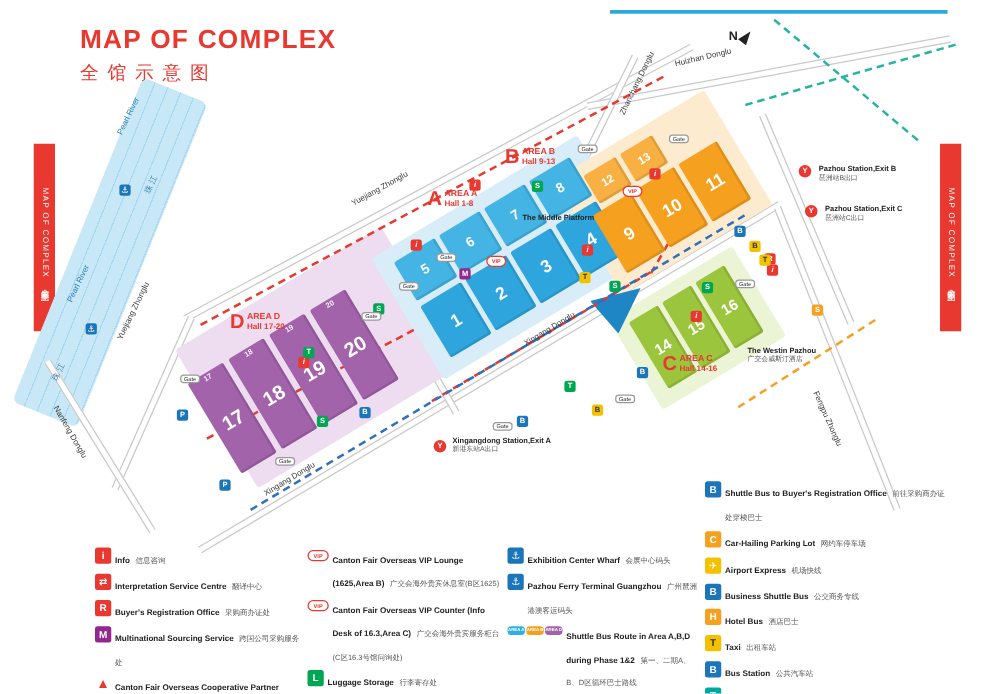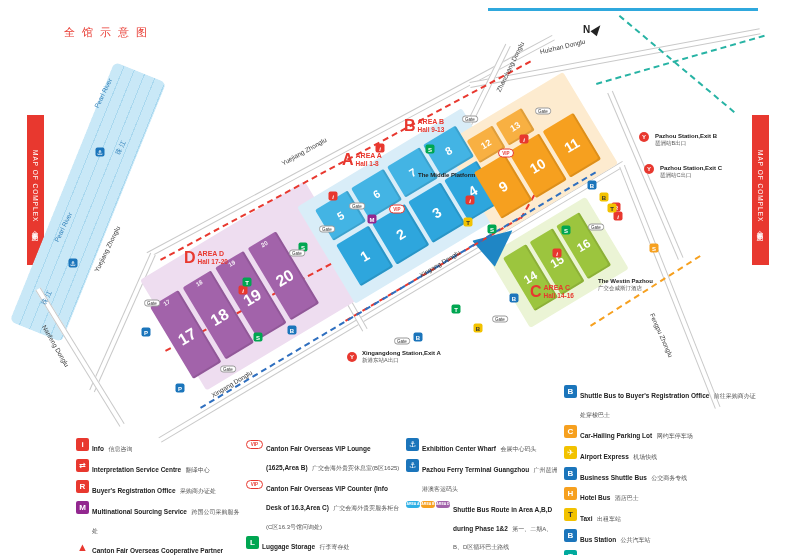--- a/index.html
+++ b/index.html
@@ -4,21 +4,21 @@
 <style>
   *{margin:0;padding:0;box-sizing:border-box}
   html,body{background:#fff}
   body{font-family:"Liberation Sans","DejaVu Sans",sans-serif}
   .page{position:relative;width:804px;height:555px;background:#fff;overflow:hidden}
 
   
   .topline{position:absolute;left:488px;top:8px;width:270px;height:3px;background:#2fa8dd}
   .header{position:absolute;left:64px;top:20px;color:#e8382f}
   .header h1{font-size:21px;font-weight:bold;letter-spacing:1px}
-  .header .sub{font-size:11px;letter-spacing:7px;margin-top:5px}
+  .header .sub{font-size:15px;letter-spacing:7px;margin-top:5px}
 
   
   .banner{position:absolute;top:115px;width:17px;height:150px;background:#e8382f;color:#fff;
     writing-mode:vertical-rl;text-align:center;font-size:6.5px;letter-spacing:1px;line-height:17px}
   .banner.left{left:27px}.banner.right{left:752px}
 
   
   .map{position:absolute;inset:0}
   .river{position:absolute;left:60px;top:62px;width:56px;height:280px;background:#c9e8f7;
     transform:rotate(22deg);border-radius:6px;
@@ -115,20 +115,21 @@
   .lzh{font-size:6px;color:#555}
 </style>
 </head>
 <body>
 
 <div class="page">
 
   <div class="topline"></div>
 
   <div class="header">
+    <h1>MAP OF COMPLEX</h1>
     <div class="sub">全馆示意图</div>
   </div>
 
   <div class="banner left">
     <span>MAP OF COMPLEX  全馆示意图</span>
   </div>
   <div class="banner right">
     <span>MAP OF COMPLEX  全馆示意图</span>
   </div>
 

